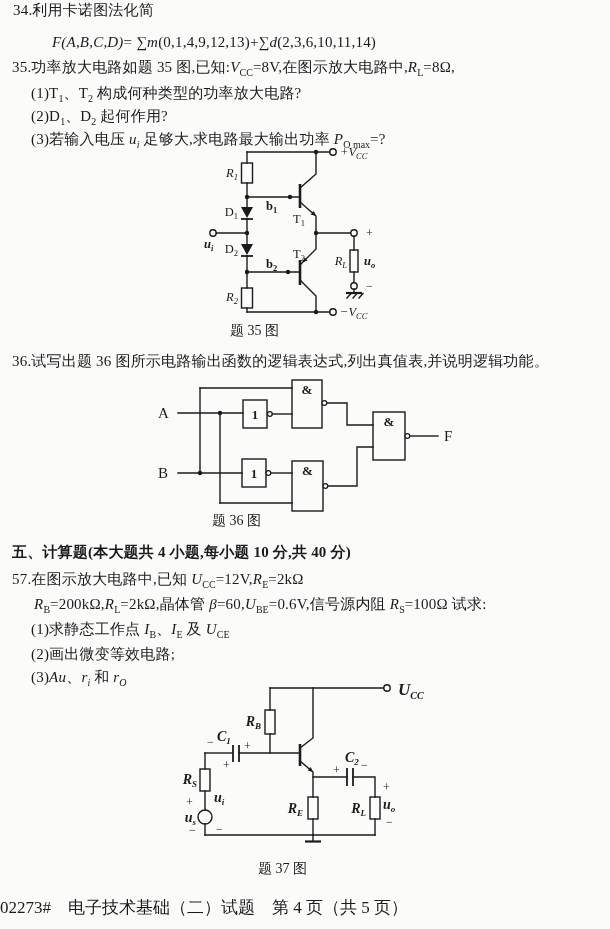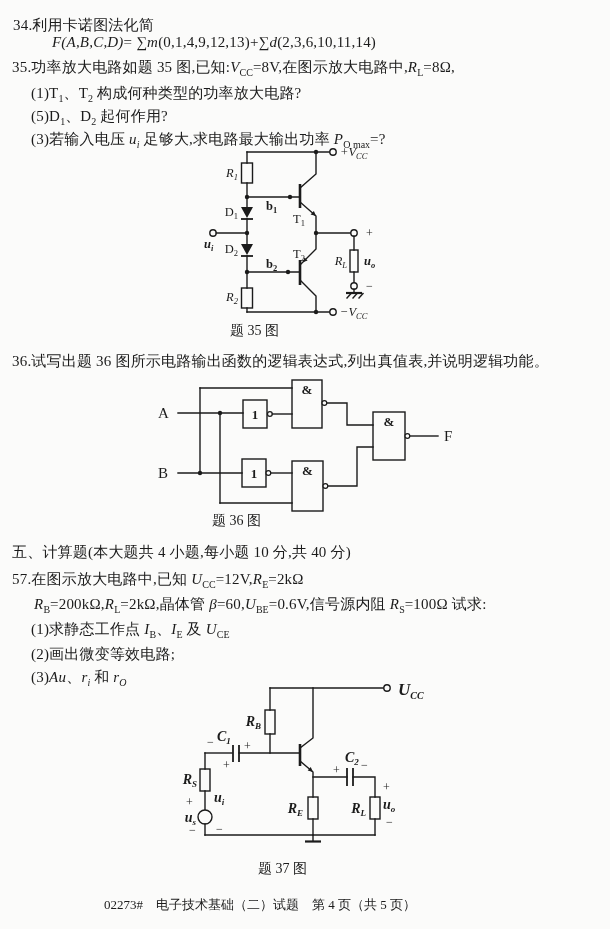--- a/index.html
+++ b/index.html
@@ -5,23 +5,23 @@
   html,body { margin:0; padding:0; }
   body {
     width:610px; height:929px; position:relative;
     background:#fbfbfa; color:#1b1b1b;
     font-family:"Liberation Serif","DejaVu Serif",serif;
     overflow:hidden;
   }
   .line { position:absolute; white-space:pre; font-size:15px; letter-spacing:0.2px; line-height:1.2; }
   .line sub { font-size:10px; letter-spacing:0; }
   .it { font-style:italic; }
-  .bold { font-weight:normal; }
+  .bold { font-weight:bold; }
   .caption { position:absolute; font-size:14px; text-align:left; white-space:pre; }
-  .footer { position:absolute; font-size:13px; text-align:center; white-space:pre; }
+  .footer { position:absolute; font-size:17px; text-align:left; white-space:pre; }
   svg.fig { position:absolute; overflow:visible; }
   svg text { font-family:"Liberation Serif","DejaVu Serif",serif; fill:#1b1b1b; }
   .w  { stroke:#1b1b1b; stroke-width:1.4; fill:none; stroke-linecap:square; }
   .wb { stroke:#1b1b1b; stroke-width:2.6; fill:none; stroke-linecap:butt; }
   .w2 { stroke:#1b1b1b; stroke-width:2.2; fill:none; }
   .wt { stroke:#1b1b1b; stroke-width:1.8; fill:none; }
   .box { fill:none; stroke:#1b1b1b; stroke-width:1.4; }
   .dot { fill:#1b1b1b; stroke:none; }
   .term { fill:#fbfbfa; stroke:#1b1b1b; stroke-width:1.4; }
   .bub { fill:#fbfbfa; stroke:#1b1b1b; stroke-width:1.2; }
@@ -33,26 +33,26 @@
   .t37 { font-size:14px; font-weight:bold; font-style:italic; }
   .t37 .ss { font-size:9px; }
   .ucc { font-size:17px; font-weight:bold; font-style:italic; }
   .ucc .ss { font-size:10px; }
   .sgn { font-size:12px; font-weight:normal; font-style:normal; }
   .lbl-b { font-weight:bold; }
 </style>
 </head>
 <body>
 
-<div class="line" style="left:13px;top:16px">34.利用卡诺图法化简</div>
+<div class="line" style="left:13px;top:1px">34.利用卡诺图法化简</div>
 <div class="line" style="left:52px;top:33px"><span class="it">F(A,B,C,D)</span><span>= </span><span>∑</span><span class="it">m</span><span>(0,1,4,9,12,13)+</span><span>∑</span><span class="it">d</span><span>(2,3,6,10,11,14)</span></div>
 
 <div class="line" style="left:12px;top:58px"><span>35.功率放大电路如题 35 图,已知:</span><span class="it">V</span><sub>CC</sub><span>=8V,在图示放大电路中,</span><span class="it">R</span><sub>L</sub><span>=8Ω,</span></div>
 <div class="line" style="left:31px;top:84px"><span>(1)T</span><sub>1</sub><span>、T</span><sub>2</sub><span> 构成何种类型的功率放大电路?</span></div>
-<div class="line" style="left:31px;top:107px"><span>(5)D</span><sub>1</sub><span>、D</span><sub>2</sub><span> 起何作用?</span></div>
+<div class="line" style="left:31px;top:107px"><span>(2)D</span><sub>1</sub><span>、D</span><sub>2</sub><span> 起何作用?</span></div>
 <div class="line" style="left:31px;top:130px"><span>(3)若输入电压 </span><span class="it">u</span><sub class="it">i</sub><span> 足够大,求电路最大输出功率 </span><span class="it">P</span><sub>O max</sub><span>=?</span></div>
 
 <svg class="fig" style="left:190px;top:140px" width="210" height="200" viewBox="0 0 210 200">
   <g>
     <line class="w" x1="57" y1="12" x2="139.8" y2="12"></line>
     <circle class="dot" cx="126" cy="12" r="2.2"></circle>
     <circle class="term" cx="143" cy="12" r="3.2"></circle>
   </g>
   <text class="t35 it" x="150" y="16"><tspan>+V</tspan><tspan class="ss" dy="3">CC</tspan></text>
 

